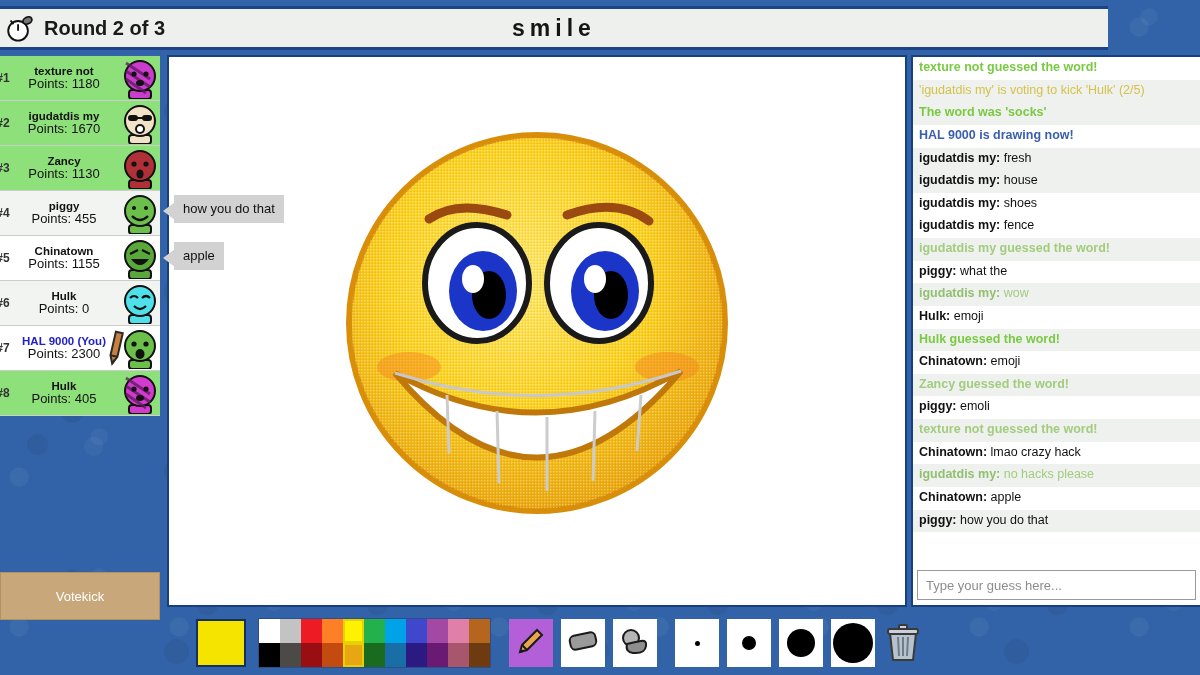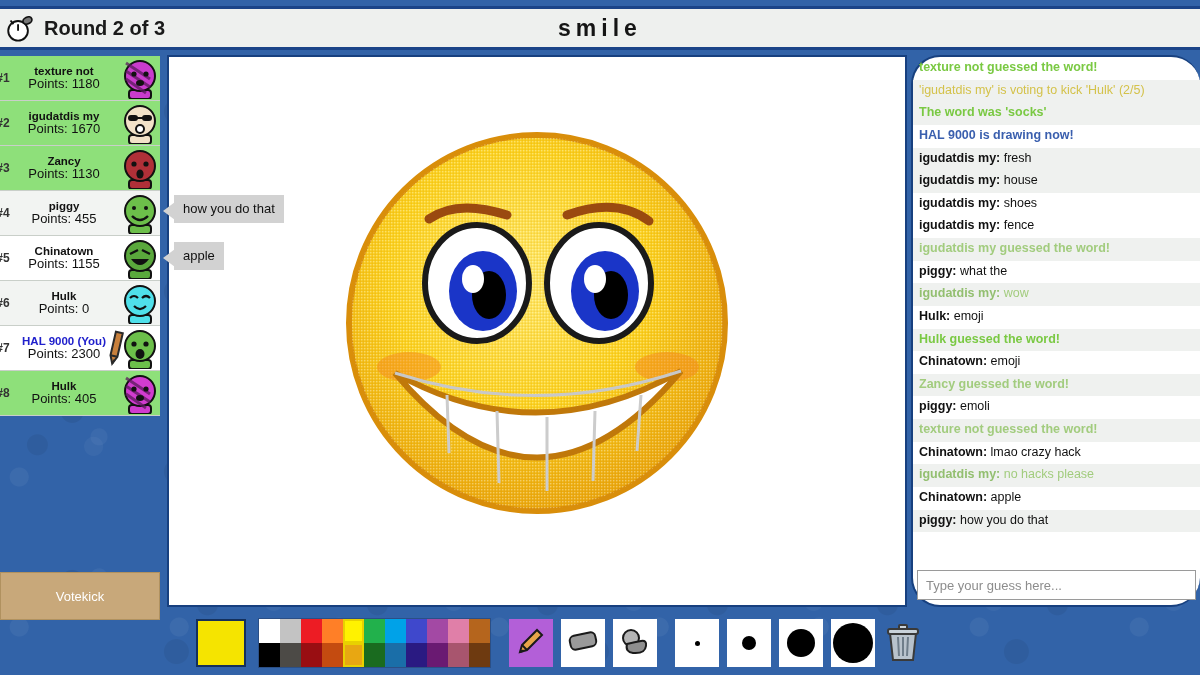--- a/index.html
+++ b/index.html
@@ -19,21 +19,21 @@
       radial-gradient(circle at 66% 12%, rgba(255,255,255,0.045) 0 8px, transparent 9px),
       radial-gradient(circle at 84% 62%, rgba(0,0,0,0.06) 0 12px, transparent 13px),
       radial-gradient(circle at 22% 78%, rgba(0,0,0,0.06) 0 10px, transparent 11px),
       radial-gradient(circle at 52% 88%, rgba(255,255,255,0.04) 0 9px, transparent 10px);
     background-size: 160px 150px, 190px 170px, 150px 140px, 210px 180px, 170px 160px, 180px 155px;
   }
 
   
   #header {
     position: absolute; left: 0; top: 6px;
-    width: 1200px; height: 44px;
+    width: 1108px; height: 44px;
     background: #eef0ee;
     border-top: 3px solid #1b4488;
     border-bottom: 3px solid #1b4488;
     display: flex; align-items: center;
   }
   #clock-icon {
     width: 34px; height: 34px; margin-left: 2px; flex: none;
     display: flex; align-items: center; justify-content: center;
   }
   #round-label {
@@ -123,21 +123,21 @@
   #bubble-1 { left: 5px; top: 185px; }
 
   
   #chat {
     position: absolute; left: 911px; top: 55px;
     width: 289px; height: 552px;
     background: #ffffff;
     border-top: 2px solid #17407f;
     border-bottom: 2px solid #17407f;
     border-left: 2px solid #17407f;
-    display: flex; flex-direction: column; border-radius: 29px;
+    display: flex; flex-direction: column;
   }
   #chat-log { flex: 1; overflow: hidden; }
   .msg {
     padding: 3px 6px 4px 6px;
     font-size: 12.5px;
     line-height: 1.25;
     color: #111;
   }
   .msg.alt { background: #eff1ef; }
   .msg .who { font-weight: bold; }

